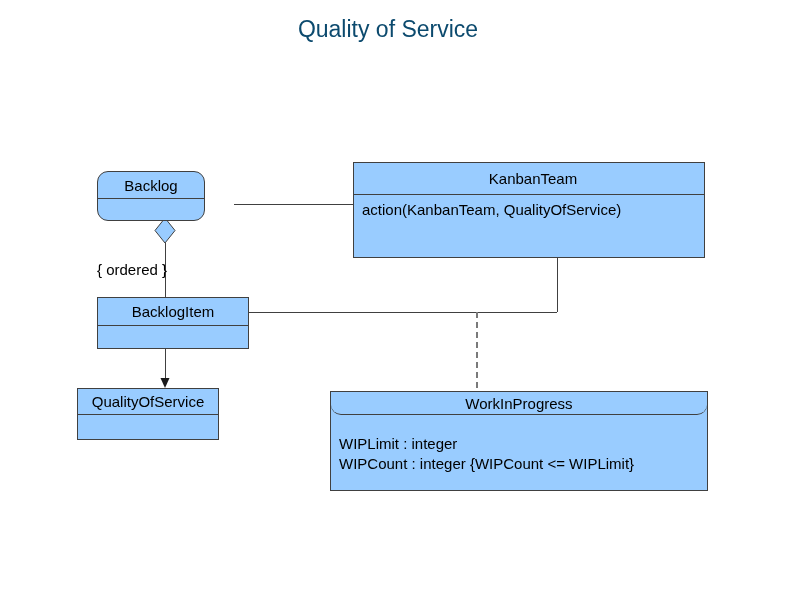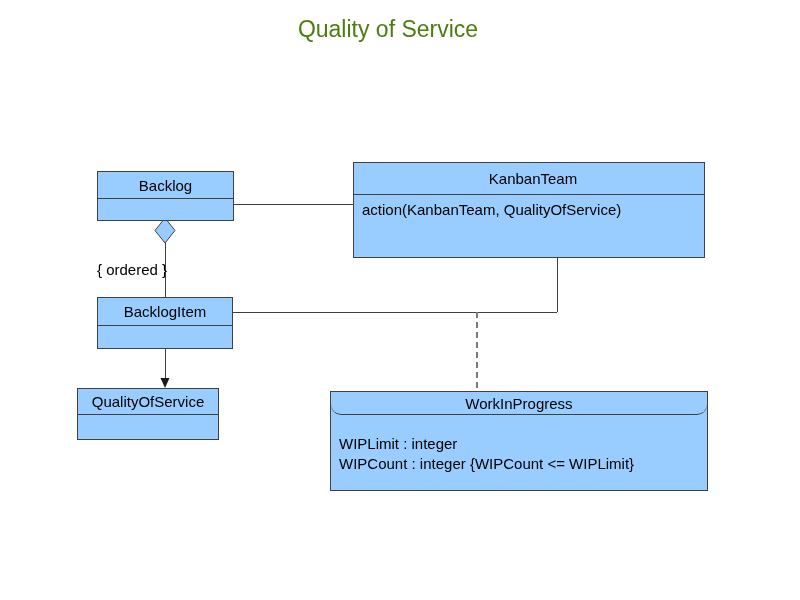--- a/index.html
+++ b/index.html
@@ -12,21 +12,21 @@
     color: #000000;
     overflow: hidden;
   }
   #diagram-title {
     position: absolute;
     top: 16px;
     left: 0;
     width: 776px;
     text-align: center;
     font-size: 23px;
-    color: #4d7c0f;
+    color: #0c4a6e;
   }
   .uml-class {
     position: absolute;
     background: #99CCFF;
     border: 1px solid #404040;
     box-sizing: border-box;
   }
   .uml-class .name {
     display: flex;
     align-items: center;
@@ -35,28 +35,28 @@
     border-bottom: 1px solid #404040;
     box-sizing: border-box;
     white-space: nowrap;
   }
   .uml-class .body {
     font-size: 15px;
     box-sizing: border-box;
   }
   .member { white-space: nowrap; }
 
-  #box-backlog       { left: 97px;  top: 171px; width: 137px; height: 50px; }
+  #box-backlog       { left: 97px;  top: 171px; width: 108px; height: 50px; border-radius: 11px; }
   #box-backlog .name { height: 27px; }
 
   #box-kanbanteam       { left: 353px; top: 162px; width: 352px; height: 96px; }
   #box-kanbanteam .name { height: 32px; padding-left: 8px; }
   #box-kanbanteam .body { padding: 5px 0 0 8px; line-height: 20px; }
 
-  #box-backlogitem       { left: 97px;  top: 297px; width: 136px; height: 52px; }
+  #box-backlogitem       { left: 97px;  top: 297px; width: 152px; height: 52px; }
   #box-backlogitem .name { height: 28px; }
 
   #box-qos       { left: 77px;  top: 388px; width: 142px; height: 52px; }
   #box-qos .name { height: 26px; }
 
   #box-wip       { left: 330px; top: 391px; width: 378px; height: 100px; }
   #box-wip .name { height: 23px; border-radius: 10px; }
   #box-wip .body { padding: 19px 0 0 8px; line-height: 20px; }
 
   #label-ordered {

